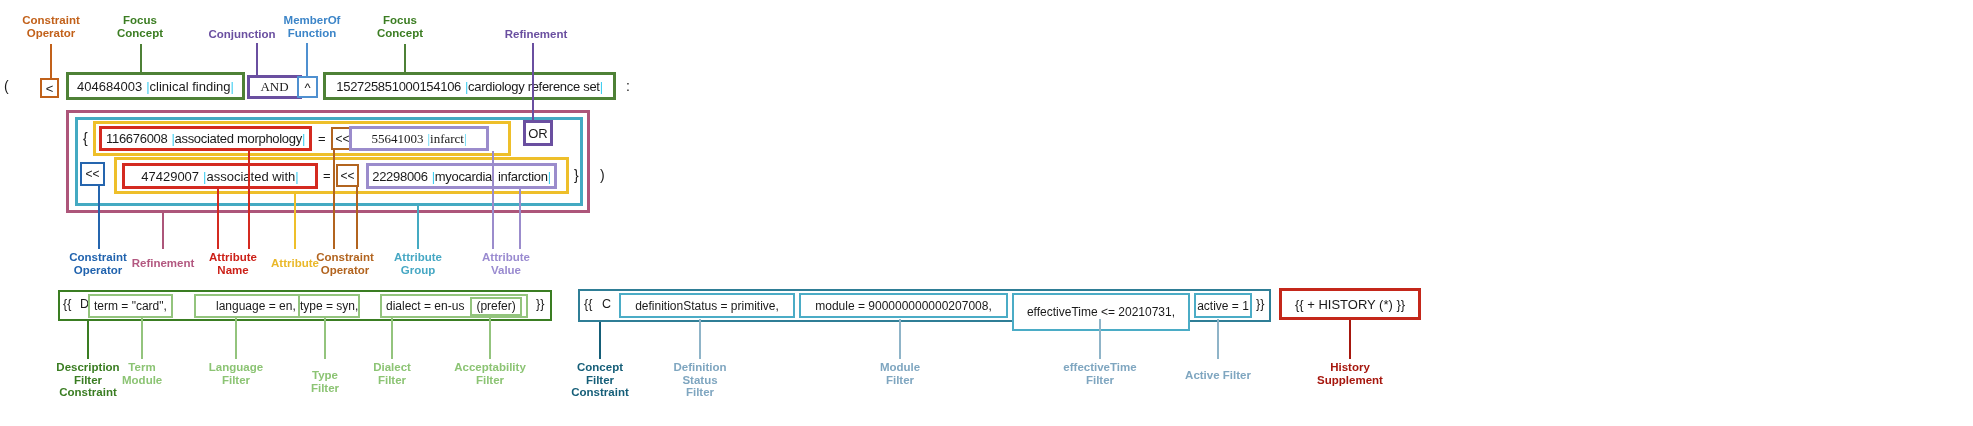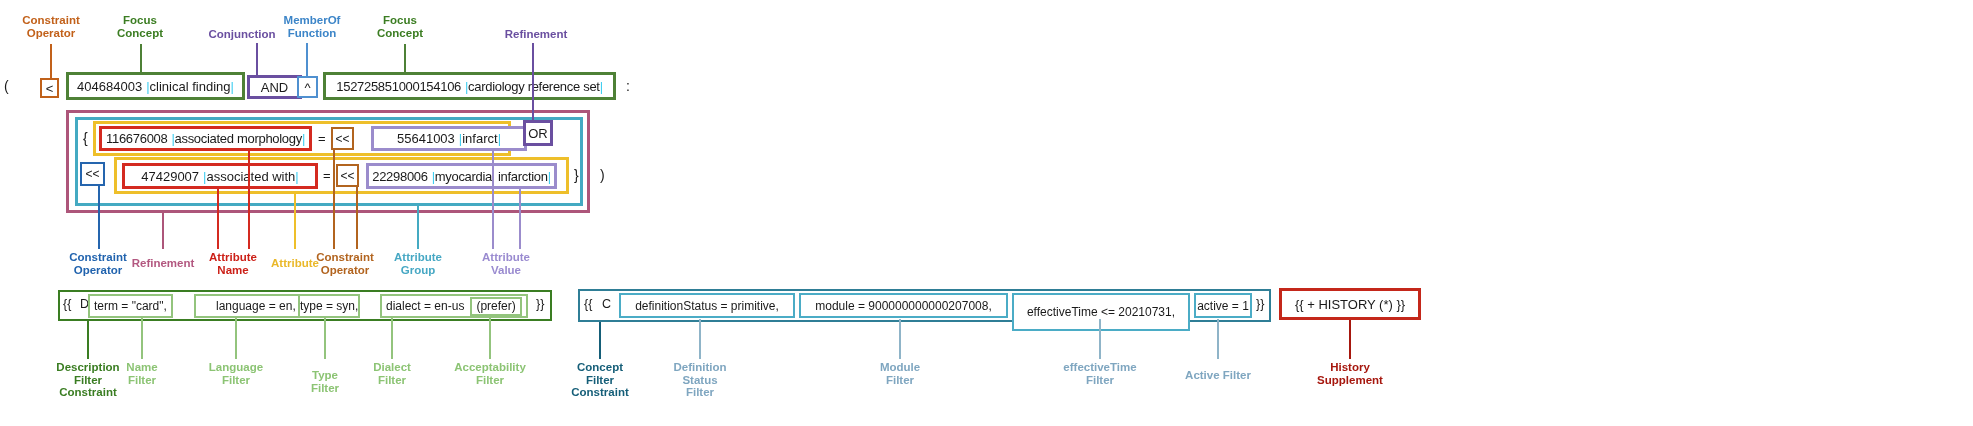--- a/index.html
+++ b/index.html
@@ -47,21 +47,21 @@
   <div class="vl" style="left:532px;top:43px;height:77px;background:#6a4fa0;"></div>
 
   <span class="glyph" style="left:4px;top:78px;">(</span>
   <div class="bx" style="left:40px;top:78px;width:19px;height:20px;border:2px solid #c0611a;">&lt;</div>
   <div class="bx" style="left:66px;top:72px;width:179px;height:28px;border:3px solid #4e8136;">
     <span class="idnum">404684003</span>
       <span class="pipe">|</span>
       <span>clinical finding</span>
       <span class="pipe">|</span>
   </div>
-  <div class="bx" style="left:247px;top:75px;width:55px;height:24px;border:3px solid #6a4fa0;">AND</div>
+  <div class="bx" style="left:247px;top:75px;width:55px;height:24px;border:3px solid #6a4fa0;font-family:Liberation Serif, serif;">AND</div>
   <div class="bx" style="left:297px;top:76px;width:21px;height:22px;border:2px solid #4f90d0;">^</div>
   <div class="bx tight" style="left:323px;top:72px;width:293px;height:28px;border:3px solid #4e8136;">
     <span class="idnum">152725851000154106</span>
       <span class="pipe">|</span>
       <span>cardiology reference set</span>
       <span class="pipe">|</span>
   </div>
   <span class="glyph" style="left:626px;top:78px;">:</span>
 
   <div class="frame" style="left:66px;top:110px;width:524px;height:103px;border:3px solid #ad567a;"></div>
@@ -71,21 +71,21 @@
 
   <span class="glyph" style="left:83px;top:130px;">{</span>
   <div class="bx tight" style="left:99px;top:126px;width:213px;height:25px;border:3px solid #d42a20;">
     <span class="idnum">116676008</span>
       <span class="pipe">|</span>
       <span>associated morphology</span>
       <span class="pipe">|</span>
   </div>
   <span class="glyph" style="left:318px;top:131px;font-size:13px;">=</span>
   <div class="bx" style="left:331px;top:127px;width:23px;height:23px;border:2px solid #b2641f;font-size:12px;">&lt;&lt;</div>
-  <div class="bx" style="left:371px;top:126px;width:156px;height:25px;border:3px solid #9b8ccc;">
+  <div class="bx" style="left:349px;top:126px;width:140px;height:25px;border:3px solid #9b8ccc;font-family:Liberation Serif, serif;">
     <span class="idnum">55641003</span>
       <span class="pipe">|</span>
       <span>infarct</span>
       <span class="pipe">|</span>
   </div>
   <div class="bx" style="left:523px;top:120px;width:30px;height:26px;border:3px solid #6a4fa0;">OR</div>
 
   <div class="bx" style="left:80px;top:162px;width:25px;height:24px;border:2px solid #2565ae;font-size:12px;">&lt;&lt;</div>
   <div class="bx" style="left:122px;top:163px;width:196px;height:26px;border:3px solid #d42a20;">
     <span class="idnum">47429007</span>
@@ -153,21 +153,21 @@
   <div class="vl" style="left:391px;top:318px;height:41px;background:#93c47d;"></div>
   <div class="vl" style="left:489px;top:316px;height:43px;background:#93c47d;"></div>
   <div class="vl" style="left:599px;top:322px;height:37px;background:#155e78;"></div>
   <div class="vl" style="left:699px;top:319px;height:40px;background:#8fb4c8;"></div>
   <div class="vl" style="left:899px;top:319px;height:40px;background:#8fb4c8;"></div>
   <div class="vl" style="left:1099px;top:319px;height:40px;background:#8fb4c8;"></div>
   <div class="vl" style="left:1217px;top:319px;height:40px;background:#8fb4c8;"></div>
   <div class="vl" style="left:1349px;top:320px;height:39px;background:#a6170e;"></div>
 
   <div class="lbl c-dkgreen" style="left:88px;top:361px;width:68px;">Description Filter Constraint</div>
-  <div class="lbl c-ltgreen" style="left:142px;top:361px;width:40px;">Name Filter</div>
+  <div class="lbl c-ltgreen" style="left:142px;top:361px;width:40px;">Term Module</div>
   <div class="lbl c-ltgreen" style="left:236px;top:361px;width:58px;">Language Filter</div>
   <div class="lbl c-ltgreen" style="left:325px;top:361px;width:40px;margin-top:8px;">Type Filter</div>
   <div class="lbl c-ltgreen" style="left:392px;top:361px;width:46px;">Dialect Filter</div>
   <div class="lbl c-ltgreen" style="left:490px;top:361px;width:74px;">Acceptability Filter</div>
   <div class="lbl c-dkteal" style="left:600px;top:361px;width:62px;">Concept Filter Constraint</div>
   <div class="lbl c-steel" style="left:700px;top:361px;width:58px;">Definition Status Filter</div>
   <div class="lbl c-steel" style="left:900px;top:361px;width:48px;">Module Filter</div>
   <div class="lbl c-steel" style="left:1100px;top:361px;width:82px;">effectiveTime Filter</div>
   <div class="lbl c-steel nowrap" style="left:1218px;top:369px;">Active Filter</div>
   <div class="lbl c-dkred" style="left:1350px;top:361px;width:76px;">History Supplement</div>

